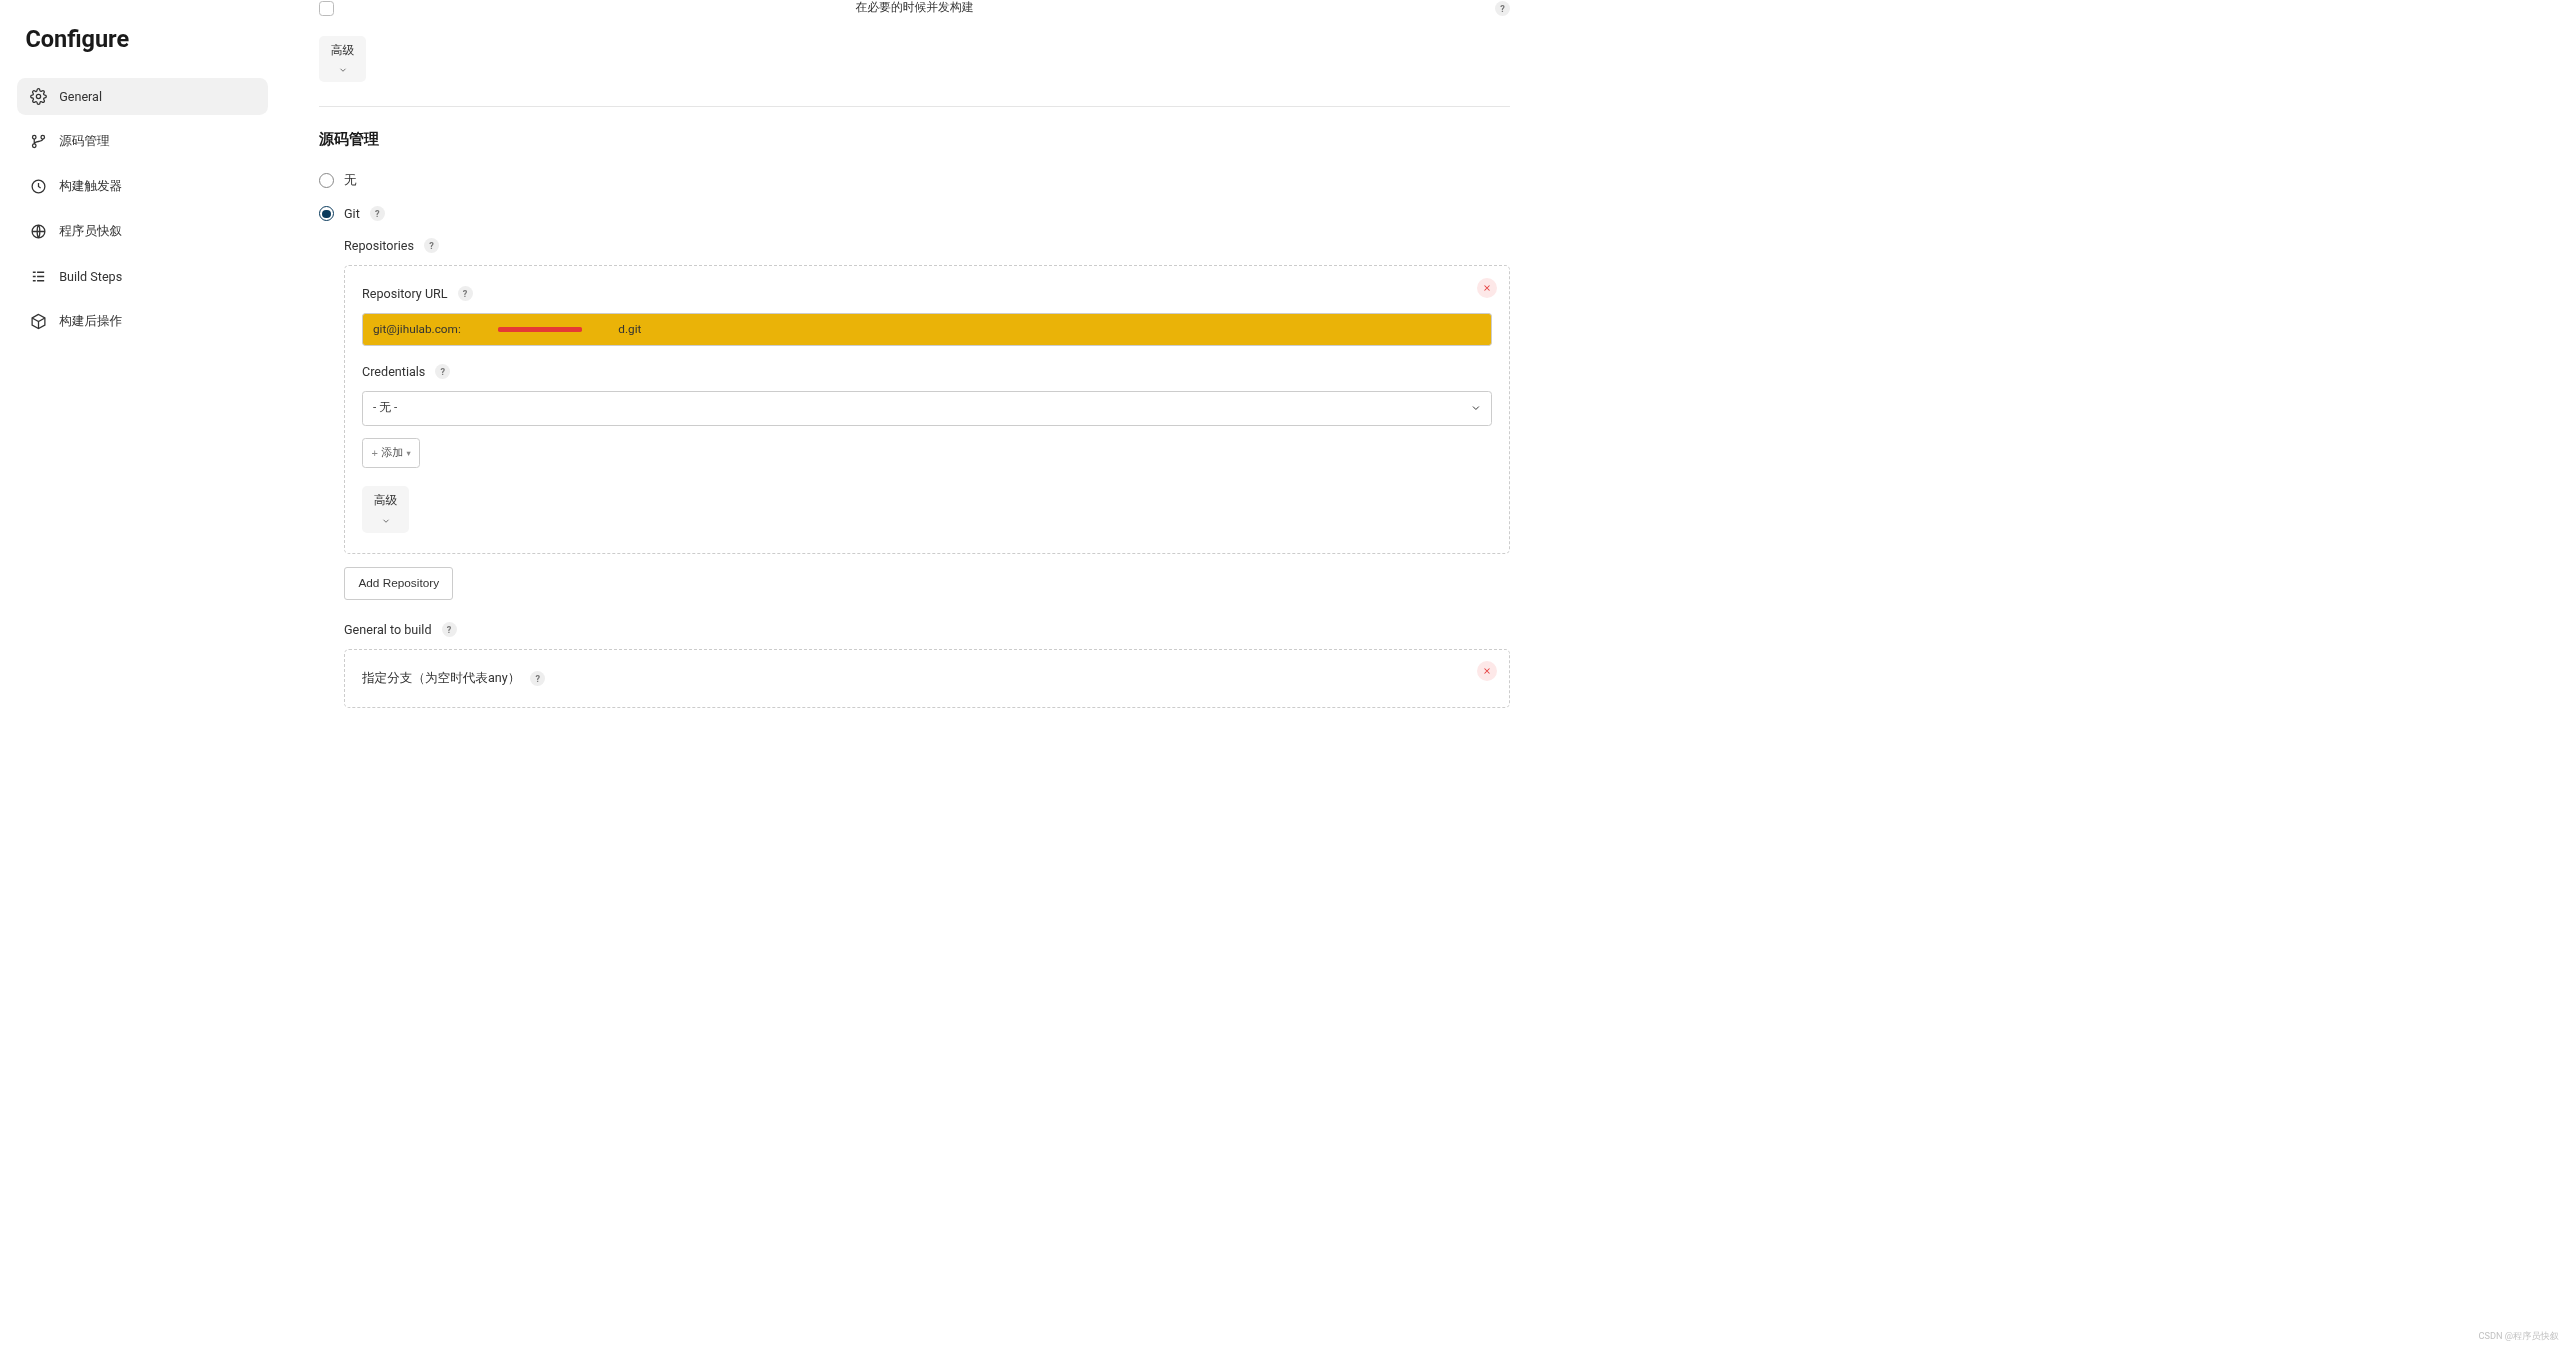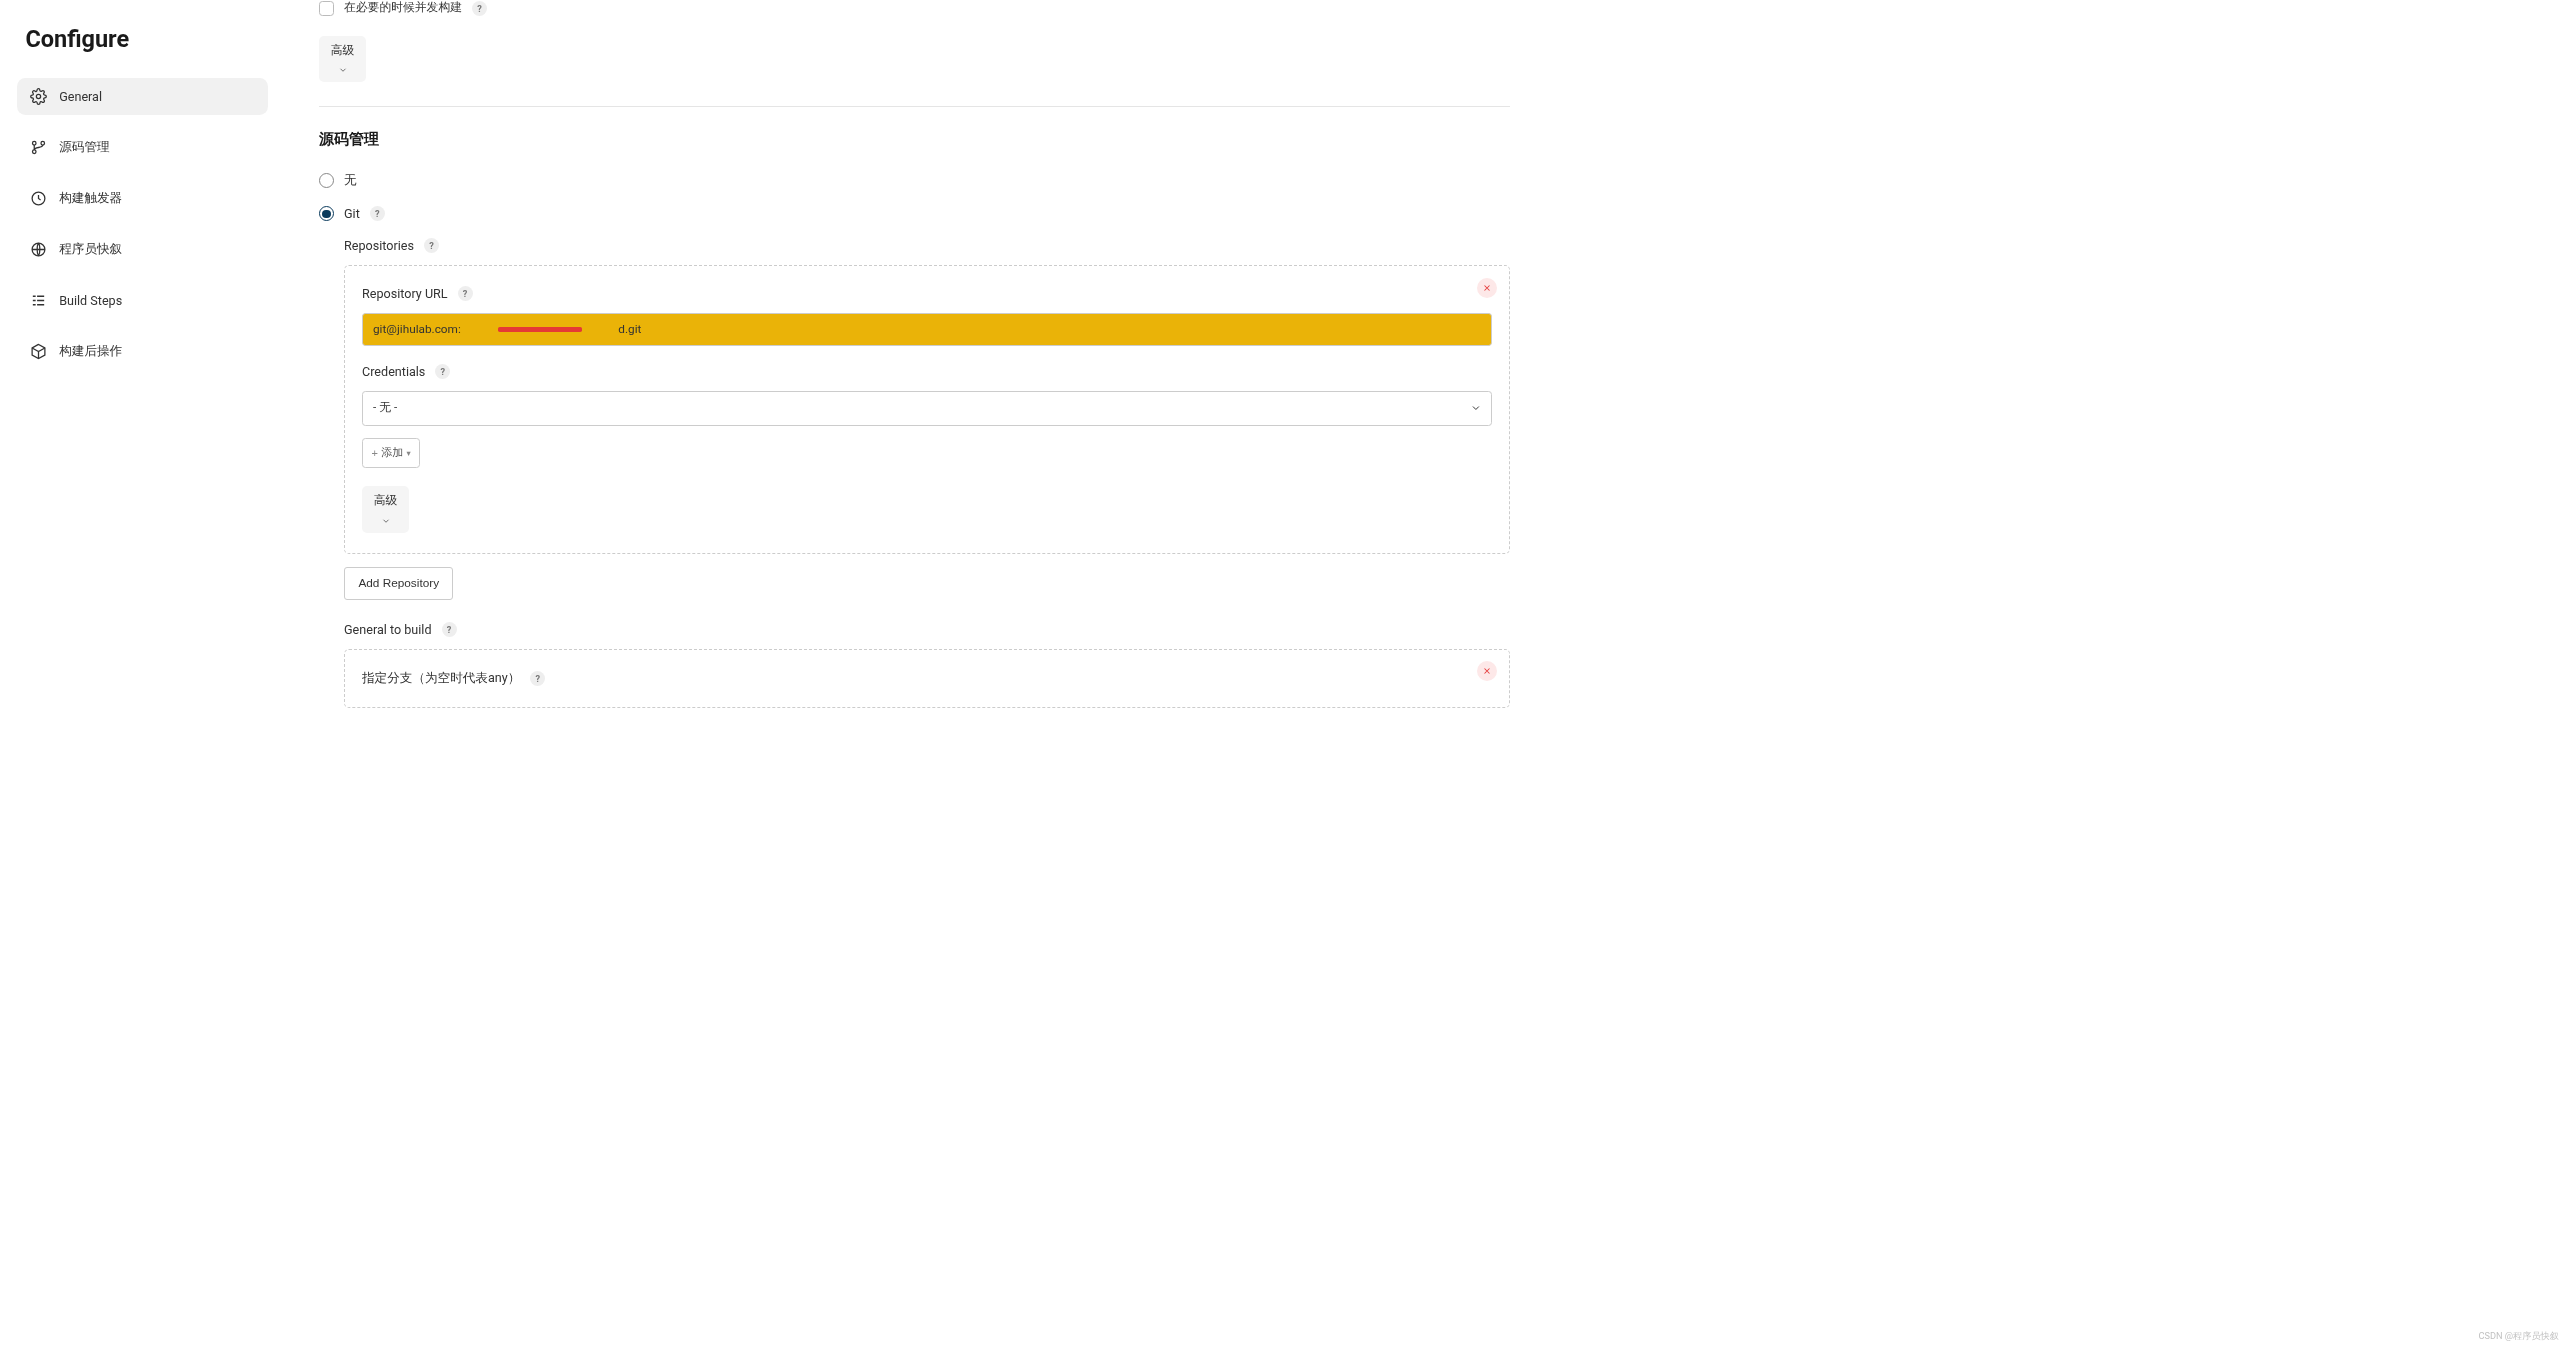--- a/index.html
+++ b/index.html
@@ -1,25 +1,25 @@
 <!DOCTYPE html>
 <html style="font-size:13.4px"><head>
   <meta charset="utf-8">
   <style>
     * { margin: 0; padding: 0; box-sizing: border-box; }
     body { font-family: -apple-system, BlinkMacSystemFont, "Segoe UI", Roboto, sans-serif; color: #333; background: #fff; font-size: 11.8px; }
     .container { display: flex; min-height: 100vh; }
     .sidebar { width: 285px; padding: 25px 17px; flex-shrink: 0; }
     .sidebar-title { font-size: 23.5px; font-weight: 700; color: #1a1a1a; margin-bottom: 25px; padding-left: 8.4px; }
-    .nav-item { display: flex; align-items: center; gap: 11.8px; padding: 10px 13.4px; border-radius: 8.4px; cursor: pointer; margin-bottom: 14px; }
+    .nav-item { display: flex; align-items: center; gap: 11.8px; padding: 10px 13.4px; border-radius: 8.4px; cursor: pointer; margin-bottom: 8px; }
     .nav-item.active { background: #f1f1f1; }
     .nav-icon { width: 17px; height: 17px; display: flex; align-items: center; justify-content: center; flex-shrink: 0; }
     .nav-label { font-size: 12.6px; color: #333; }
     .main { flex: 1; padding: 0 34px 34px 34px; max-width: 1259px; }
-    .checkbox-row { display: flex; align-items: center; gap: 10px; margin-bottom: 20px; }
+    .checkbox-row { display: flex; align-items: center; gap: 10px; margin-bottom: 20px; justify-content: space-between; }
     .checkbox { width: 15px; height: 15px; border: 1.3px solid #bbb; border-radius: 3.4px; cursor: pointer; }
     .help-icon { width: 15px; height: 15px; border-radius: 50%; background: #eee; color: #777; font-size: 9.2px; font-weight: 700; display: inline-flex; align-items: center; justify-content: center; cursor: pointer; }
     .btn-dropdown { display: inline-flex; align-items: center; gap: 6.7px; padding: 6.7px 11.8px; background: #f5f5f5; border: none; border-radius: 5px; cursor: pointer; font-size: 11.8px; color: #333; flex-direction: column; }
     .divider { height: 0.8px; background: #e5e5e5; margin: 23.5px 0; }
     .section-title { font-size: 15px; font-weight: 700; color: #1a1a1a; margin-bottom: 23.5px; }
     .radio-row { display: flex; align-items: center; gap: 10px; margin-bottom: 17px; }
     .radio { width: 15px; height: 15px; border: 1.7px solid #888; border-radius: 50%; cursor: pointer; display: inline-flex; align-items: center; justify-content: center; flex-shrink: 0; }
     .radio.checked { border-color: #0a3a5c; }
     .radio.checked::after { content: ''; width: 8.4px; height: 8.4px; background: #0a3a5c; border-radius: 50%; }
     .radio-label { font-size: 12.6px; }

